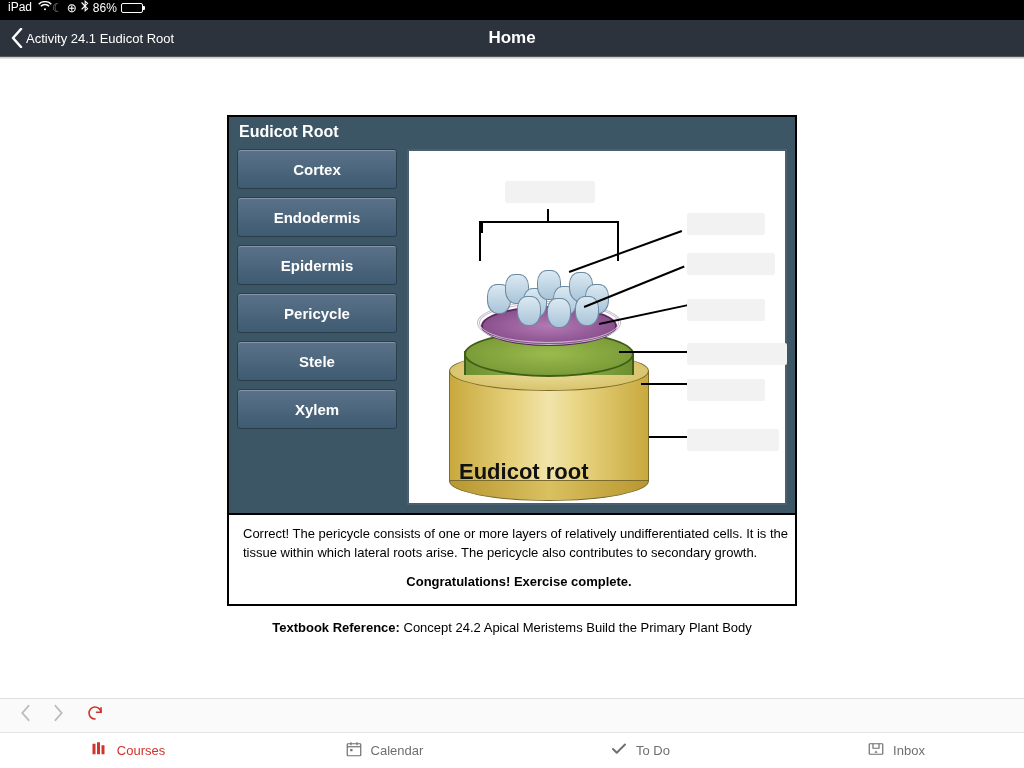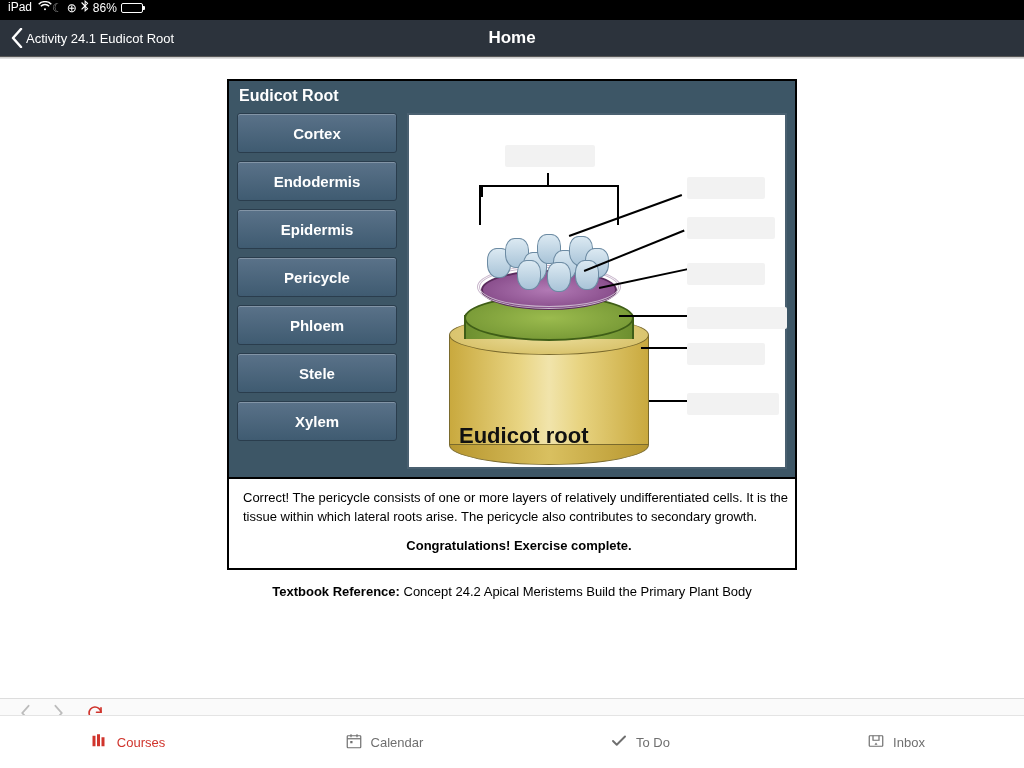--- a/index.html
+++ b/index.html
@@ -9,21 +9,21 @@
   .status-center { flex: 1; text-align: center; font-weight: 500; }
   .status-right { flex: 0 0 auto; display: flex; align-items: center; gap: 4px; }
   .battery-icon { width: 22px; height: 10px; border: 1px solid #fff; border-radius: 2px; position: relative; display: inline-block; }
   .battery-icon::after { content:""; position:absolute; right:-3px; top:2px; width:2px; height:4px; background:#fff; border-radius:0 1px 1px 0;}
   .battery-fill { background:#fff; height:100%; width:86%; }
   .nav-bar { height: 37px; background: #2c333c; color: #fff; display: flex; align-items: center; padding: 0 10px; border-bottom: 1px solid #555; }
   .nav-back { display:flex; align-items:center; font-size:13px; gap:2px; cursor:pointer; }
   .nav-title { position:absolute; left:0; right:0; text-align:center; font-size:17px; font-weight:600; pointer-events:none; }
   .nav-bar-inner { position:relative; width:100%; display:flex; align-items:center; }
   .separator-line { height:2px; background:#e0e0e0; border-top:1px solid #ccc; }
-  .content { padding-top: 20px; display:flex; flex-direction:column; align-items:center; }
+  .content { padding-top: 20px; display:flex; flex-direction:column; align-items:center;margin-top:36px; }
 
   .activity-frame { width: 570px; border:2px solid #000; background:#3d5666; }
   .activity-title-row { color:#fff; font-weight:bold; font-size:16px; padding:6px 10px 8px 10px; }
   .activity-body { display:flex; padding:0 8px 8px 8px; gap:10px; }
   .term-col { display:flex; flex-direction:column; gap:8px; width:160px; }
   .term-btn { background: linear-gradient(#5a7289,#3f5b71); color:#fff; border:1px solid #2a3d4d; border-radius:3px; height:40px; display:flex; align-items:center; justify-content:center; font-weight:bold; font-size:15px; cursor:pointer; box-shadow: inset 0 1px 0 rgba(255,255,255,.25); }
   .diagram-col { flex:1; background:#fff; border:2px solid #4a6070; position:relative; height:356px; }
 
   
   .diag-wrap { position:absolute; inset:0; }
@@ -47,21 +47,21 @@
 
   .feedback-box { width:570px; border:2px solid #000; border-top:none; background:#fff; padding:10px 0 12px 14px; font-family: Verdana, Arial, sans-serif; font-size:13px; line-height:1.45; }
   .congrats { text-align:center; font-weight:bold; margin-top:10px; }
   .reference { width:570px; margin-top:14px; text-align:center; font-family: Verdana, Arial, sans-serif; font-size:13px; }
   .reference b { font-weight:bold; }
 
   .bottom-toolbar { position:absolute; left:0; right:0; bottom:36px; height:34px; border-top:1px solid #ddd; display:flex; align-items:center; gap:20px; padding:0 18px; background:#fafafa; }
   .tb-btn { color:#9a9a9a; font-size:18px; cursor:pointer; }
   .tb-refresh { color:#d0342c; font-size:18px; font-weight:bold; cursor:pointer; }
 
-  .tabbar { position:absolute; left:0; right:0; bottom:0; height:53px; border-top:1px solid #e4e4e4; background:#fff; display:flex; }
+  .tabbar { position:absolute; left:0; right:0; bottom:0; height:36px; border-top:1px solid #e4e4e4; background:#fff; display:flex; }
   .tab { flex:1; display:flex; align-items:center; justify-content:center; gap:8px; font-size:13px; color:#6f6f6f; cursor:pointer; }
   .tab.active { color:#d0342c; }
   .tab svg { width:18px; height:18px; }
 </style>
 </head>
 <body>
 
 <div class="status-bar">
   <div class="status-left">
     <span>iPad</span>
@@ -99,21 +99,20 @@
 
 <div class="content">
   <div class="activity-frame">
     <div class="activity-title-row">Eudicot Root</div>
     <div class="activity-body">
       <div class="term-col">
         <div class="term-btn">Cortex</div>
         <div class="term-btn">Endodermis</div>
         <div class="term-btn">Epidermis</div>
         <div class="term-btn">Pericycle</div>
-        <div class="term-btn">Phloem</div>
         <div class="term-btn">Stele</div>
         <div class="term-btn">Xylem</div>
       </div>
       <div class="diagram-col">
         <div class="diag-wrap">
 
           <div class="bracket"></div>
           <div class="bracket-stem"></div>
           <div class="lbl-top"></div>
 

